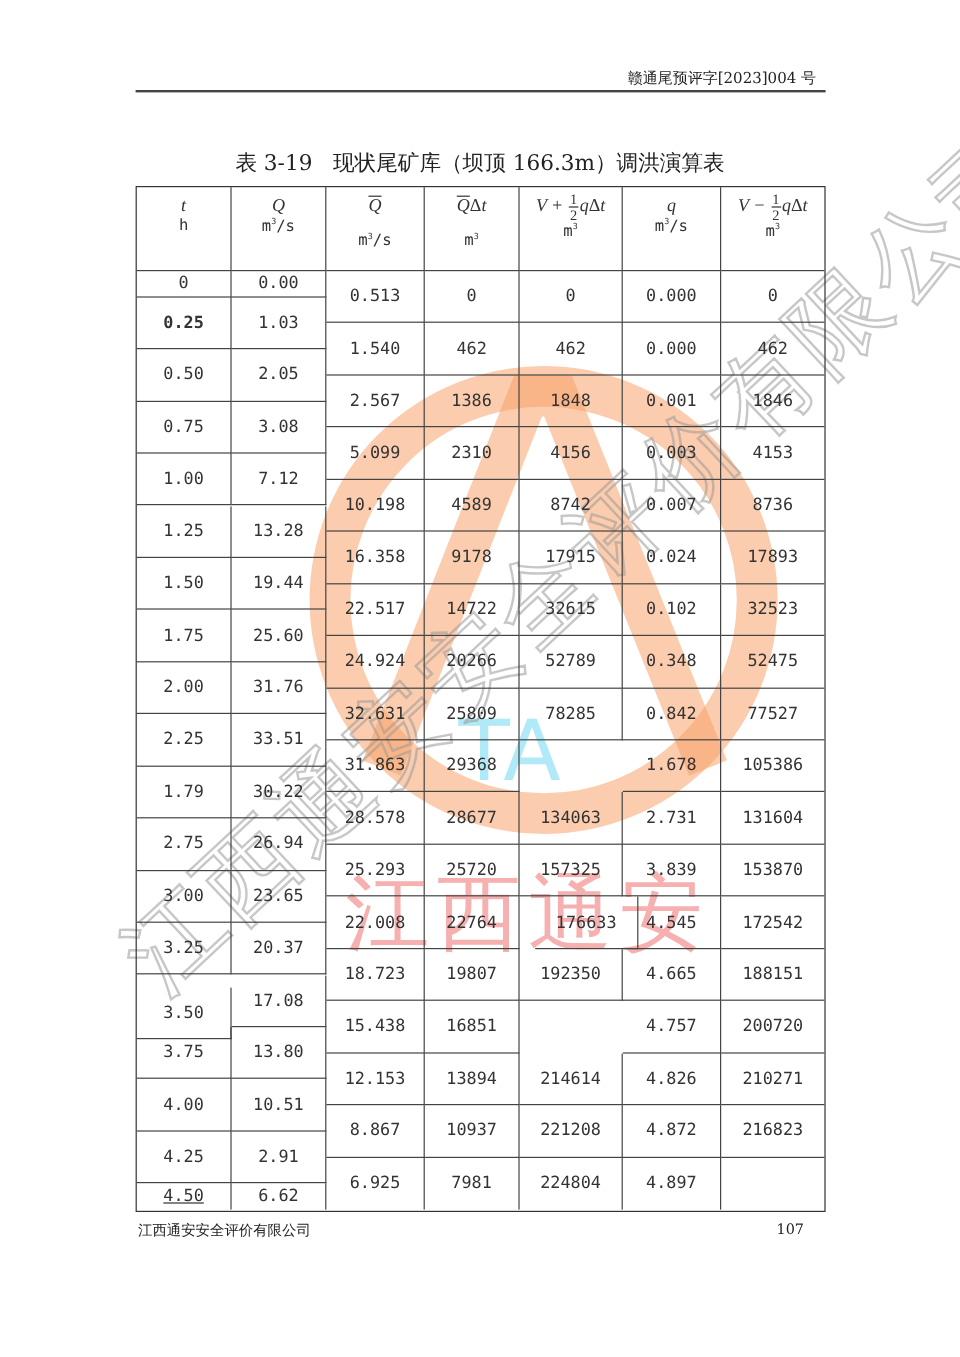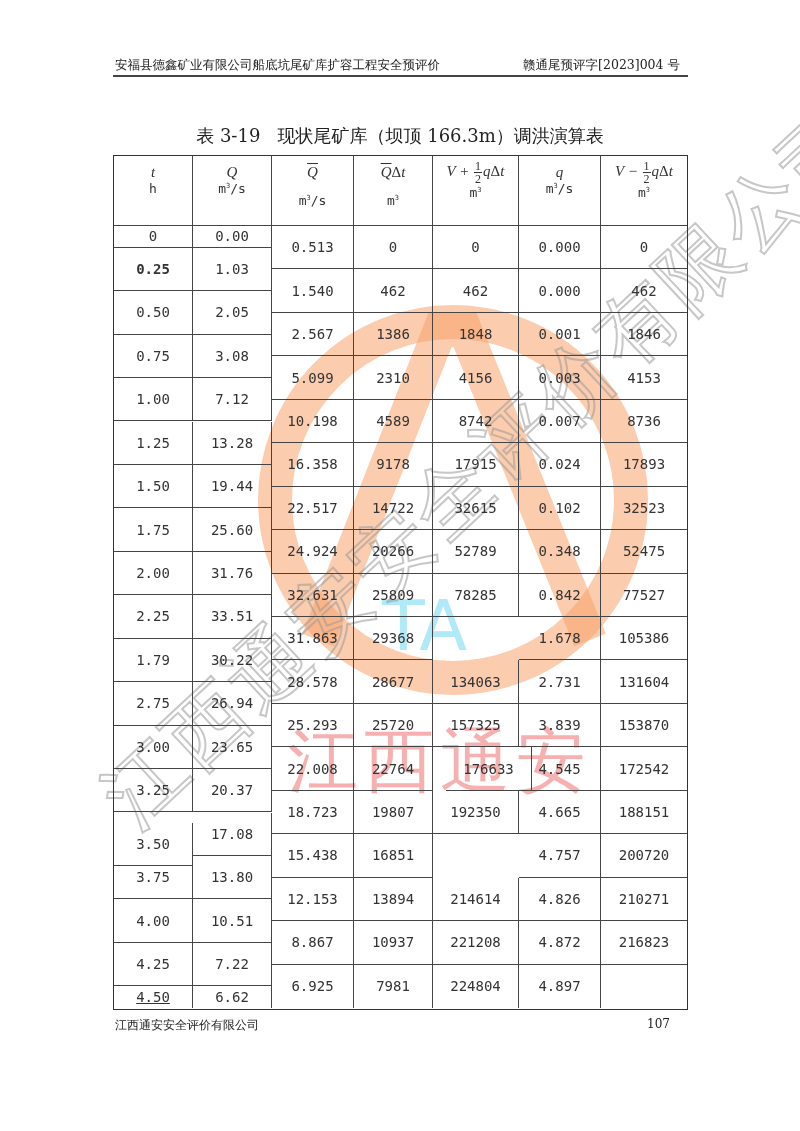--- a/index.html
+++ b/index.html
@@ -34,21 +34,20 @@
 
 <svg class="wm" style="left:0;top:0;" width="800" height="1131">
   <circle cx="453" cy="500" r="178" fill="none" stroke="#f7a26a" stroke-opacity="0.55" stroke-width="34"></circle>
   <path d="M 318 640 L 440 330 L 465 330 L 590 640" fill="none" stroke="#f7a26a" stroke-opacity="0.55" stroke-width="34"></path>
   <text x="382" y="650" font-size="70" font-family="DejaVu Sans, sans-serif" fill="#62d3f0" fill-opacity="0.5">TA</text>
   <text id="wm-red" x="288" y="785" font-size="70" font-family="DejaVu Sans, sans-serif" fill="#f07070" fill-opacity="0.55" letter-spacing="6">江西通安</text>
   <text id="wm-diag" x="0" y="0" font-size="80" font-family="DejaVu Sans, sans-serif" fill="none" stroke="#999" stroke-opacity="0.55" stroke-width="2" transform="translate(135,830) rotate(-43)" letter-spacing="4">江西通安安全评价有限公司</text>
 </svg>
 
 <div class="header">
-  <span class="left">安福县德鑫矿业有限公司船底坑尾矿库扩容工程安全预评价</span>
   <span class="right">赣通尾预评字[2023]004 号</span>
 </div>
 
 <div class="title" style="white-space:pre;">表 3-19   现状尾矿库（坝顶 166.3m）调洪演算表</div>
 
 <div class="table" id="tbl">
 
   <div class="hcell" style="left:0;top:0;width:79px;height:70px;">
     <span class="sym">t</span>
       <span class="unit">h</span>
@@ -105,21 +104,21 @@
     <div class="cell" style="left: 79px; top: 569.611px; width: 79px; height: 43.4444px;">23.65</div>
     <div class="cell" style="left: 0px; top: 613.056px; width: 79px; height: 43.4444px;">3.25</div>
     <div class="cell" style="left: 79px; top: 613.056px; width: 79px; height: 43.4444px;">20.37</div>
     <div class="cell" style="left: 0px; top: 667px; width: 79px; height: 43.4444px; text-align: center;">3.50</div>
     <div class="cell" style="left: 79px; top: 656.5px; width: 79px; height: 43.4444px;">17.08</div>
     <div class="cell" style="left: 0px; top: 699.944px; width: 79px; height: 43.4444px;">3.75</div>
     <div class="cell" style="left: 79px; top: 699.944px; width: 79px; height: 43.4444px;">13.80</div>
     <div class="cell" style="left: 0px; top: 743.389px; width: 79px; height: 43.4444px;">4.00</div>
     <div class="cell" style="left: 79px; top: 743.389px; width: 79px; height: 43.4444px;">10.51</div>
     <div class="cell" style="left: 0px; top: 786.833px; width: 79px; height: 43.4444px;">4.25</div>
-    <div class="cell" style="left: 79px; top: 786.833px; width: 79px; height: 43.4444px;">7.22</div>
+    <div class="cell" style="left: 79px; top: 786.833px; width: 79px; height: 43.4444px;">2.91</div>
     <div class="cell" style="left: 0px; top: 830.278px; width: 79px; height: 21.7222px; border-bottom: none; text-decoration: underline;">4.50</div>
     <div class="cell" style="left: 79px; top: 830.278px; width: 79px; height: 21.7222px; border-bottom: none;">6.62</div>
     <div class="cell" style="left: 158px; top: 70px; width: 82px; height: 43.4444px;">0.513</div>
     <div class="cell" style="left: 240px; top: 70px; width: 79px; height: 43.4444px;">0</div>
     <div class="cell" style="left: 319px; top: 70px; width: 86px; height: 43.4444px;">0</div>
     <div class="cell" style="left: 405px; top: 70px; width: 82px; height: 43.4444px;">0.000</div>
     <div class="cell" style="left: 487px; top: 70px; width: 86px; height: 43.4444px; border-right: none;">0</div>
     <div class="cell" style="left: 158px; top: 113.444px; width: 82px; height: 43.4444px;">1.540</div>
     <div class="cell" style="left: 240px; top: 113.444px; width: 79px; height: 43.4444px;">462</div>
     <div class="cell" style="left: 319px; top: 113.444px; width: 86px; height: 43.4444px;">462</div>

